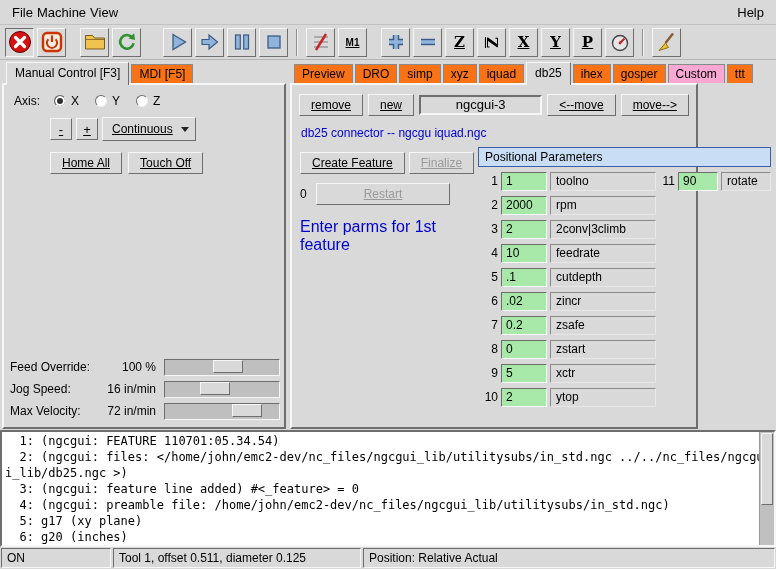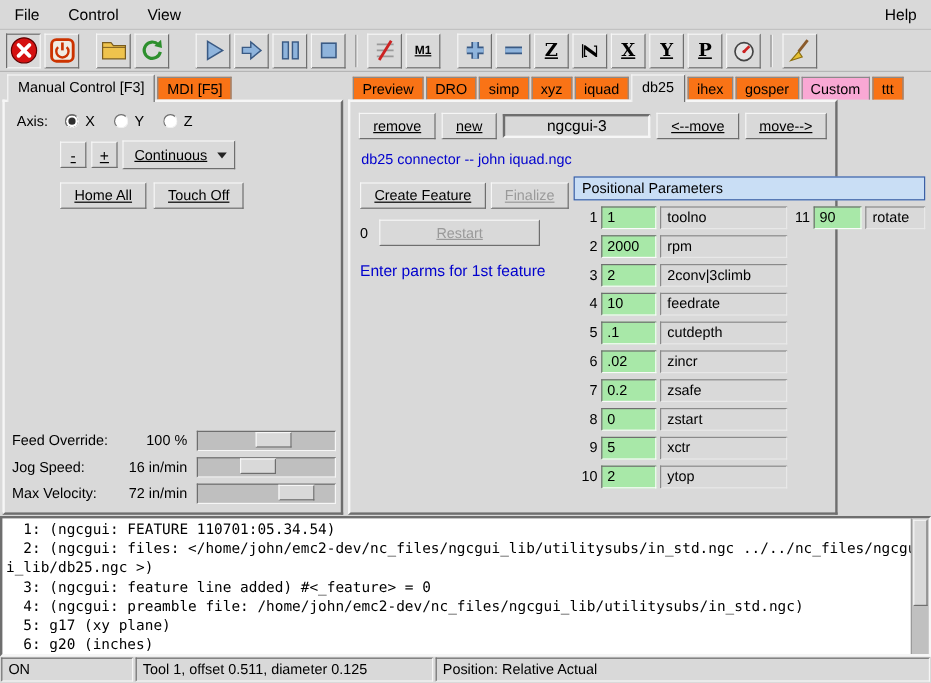--- a/index.html
+++ b/index.html
@@ -14,21 +14,21 @@
     -webkit-user-select: none;
   }
   .raised1 { border:1px solid; border-color:#f6f6f6 #6e6e6e #6e6e6e #f6f6f6;text-decoration:underline; }
   .raised2 { border:2px solid; border-color:#f6f6f6 #6e6e6e #6e6e6e #f6f6f6; }
   .sunken1 { border:1px solid; border-color:#6e6e6e #f6f6f6 #f6f6f6 #6e6e6e; }
   .sunken2 { border:2px solid; border-color:#6e6e6e #f6f6f6 #f6f6f6 #6e6e6e; }
 
   
   .menubar {
     height: 25px; display: flex; align-items: center;
-    padding: 0 10px; gap: 20px; font-size: 13px;
+    padding: 0 10px; font-size: 13px;
     border-bottom: 1px solid #c2c2c2;
   }
   .menubar .spacer { flex: 1; }
   .menu-item { padding: 2px 2px; }
 
   
   .toolbar {
     height: 35px; display: flex; align-items: center;
     padding: 0 5px; gap: 3px;
     border-bottom: 1px solid #b5b5b5;
@@ -121,21 +121,21 @@
     flex: 1; height: 20px; line-height: 16px; text-align: center;
     background: var(--window-bg,#d9d9d9); font-size: 13px;
   }
   .subtitle { color: var(--link-blue, #0000cd); padding: 5px 9px 3px; font-size: 12px; }
   .main-cols { display: flex; gap: 10px; padding: 4px 6px 0 8px; }
   .feature-col { width: 168px; flex: none; padding-top: 5px; }
   .frow1 { display: flex; gap: 4px; }
   .frow2 { display: flex; align-items: center; gap: 6px; margin-top: 9px; }
   .fcount { width: 10px; font-size: 12px; }
   .restart-btn { flex: 1; margin-right: 18px; }
-  .fstatus { color: var(--link-blue, #0000cd); margin-top: 13px; font-size: 13px; }
+  .fstatus { color: var(--link-blue, #0000cd); margin-top: 13px; font-size: 16px; }
   .params-col { flex: 1; }
   .params-header {
     background: var(--header-blue-bg, #c9def5);
     border: 1px solid var(--header-blue-border, #3b5fa5);
     padding: 2px 6px; font-size: 12px; margin-bottom: 2px;
   }
   .param-row { display: flex; align-items: center; height: 24px; gap: 3px; }
   .pnum { width: 20px; text-align: right; font-size: 12px; flex: none; }
   .pval {
     width: 46px; height: 19px; line-height: 17px; padding-left: 4px; flex: none;
@@ -184,21 +184,21 @@
   .sb-box.b2 { width: 248px; flex: none; }
   .sb-box.b3 { flex: 1; }
 
   svg { display: block; }
 </style>
 </head>
 <body>
 
 <div class="menubar">
   <span class="menu-item">File</span>
-  <span class="menu-item">Control</span>
+  <span class="menu-item">Machine</span>
   <span class="menu-item">View</span>
   <span class="spacer"></span>
   <span class="menu-item">Help</span>
 </div>
 
 <div class="toolbar">
   <button class="tb-btn sunken1">
     <span>
       <svg width="24" height="24" viewBox="0 0 24 24">
           <circle cx="12" cy="12" r="10.5" fill="#d51111" stroke="#5d0000"></circle>
@@ -405,21 +405,21 @@
       <div class="tab">ttt</div>
     </div>
   <div class="nb-body raised2">
     <div class="ctl-row">
       <button class="push raised1">remove</button>
       <button class="push raised1">new</button>
       <div class="name-entry sunken2">ngcgui-3</div>
       <button class="push raised1">&lt;--move</button>
       <button class="push raised1">move--&gt;</button>
     </div>
-    <div class="subtitle">db25 connector -- john iquad.ngc</div>
+    <div class="subtitle">db25 connector -- ngcgu iquad.ngc</div>
     <div class="main-cols">
       <div class="feature-col">
         <div class="frow1">
           <button class="push raised1">Create Feature</button>
           <button class="push raised1 disabled">Finalize</button>
         </div>
         <div class="frow2">
           <span class="fcount">0</span>
           <button class="push raised1 disabled restart-btn">Restart</button>
         </div>

